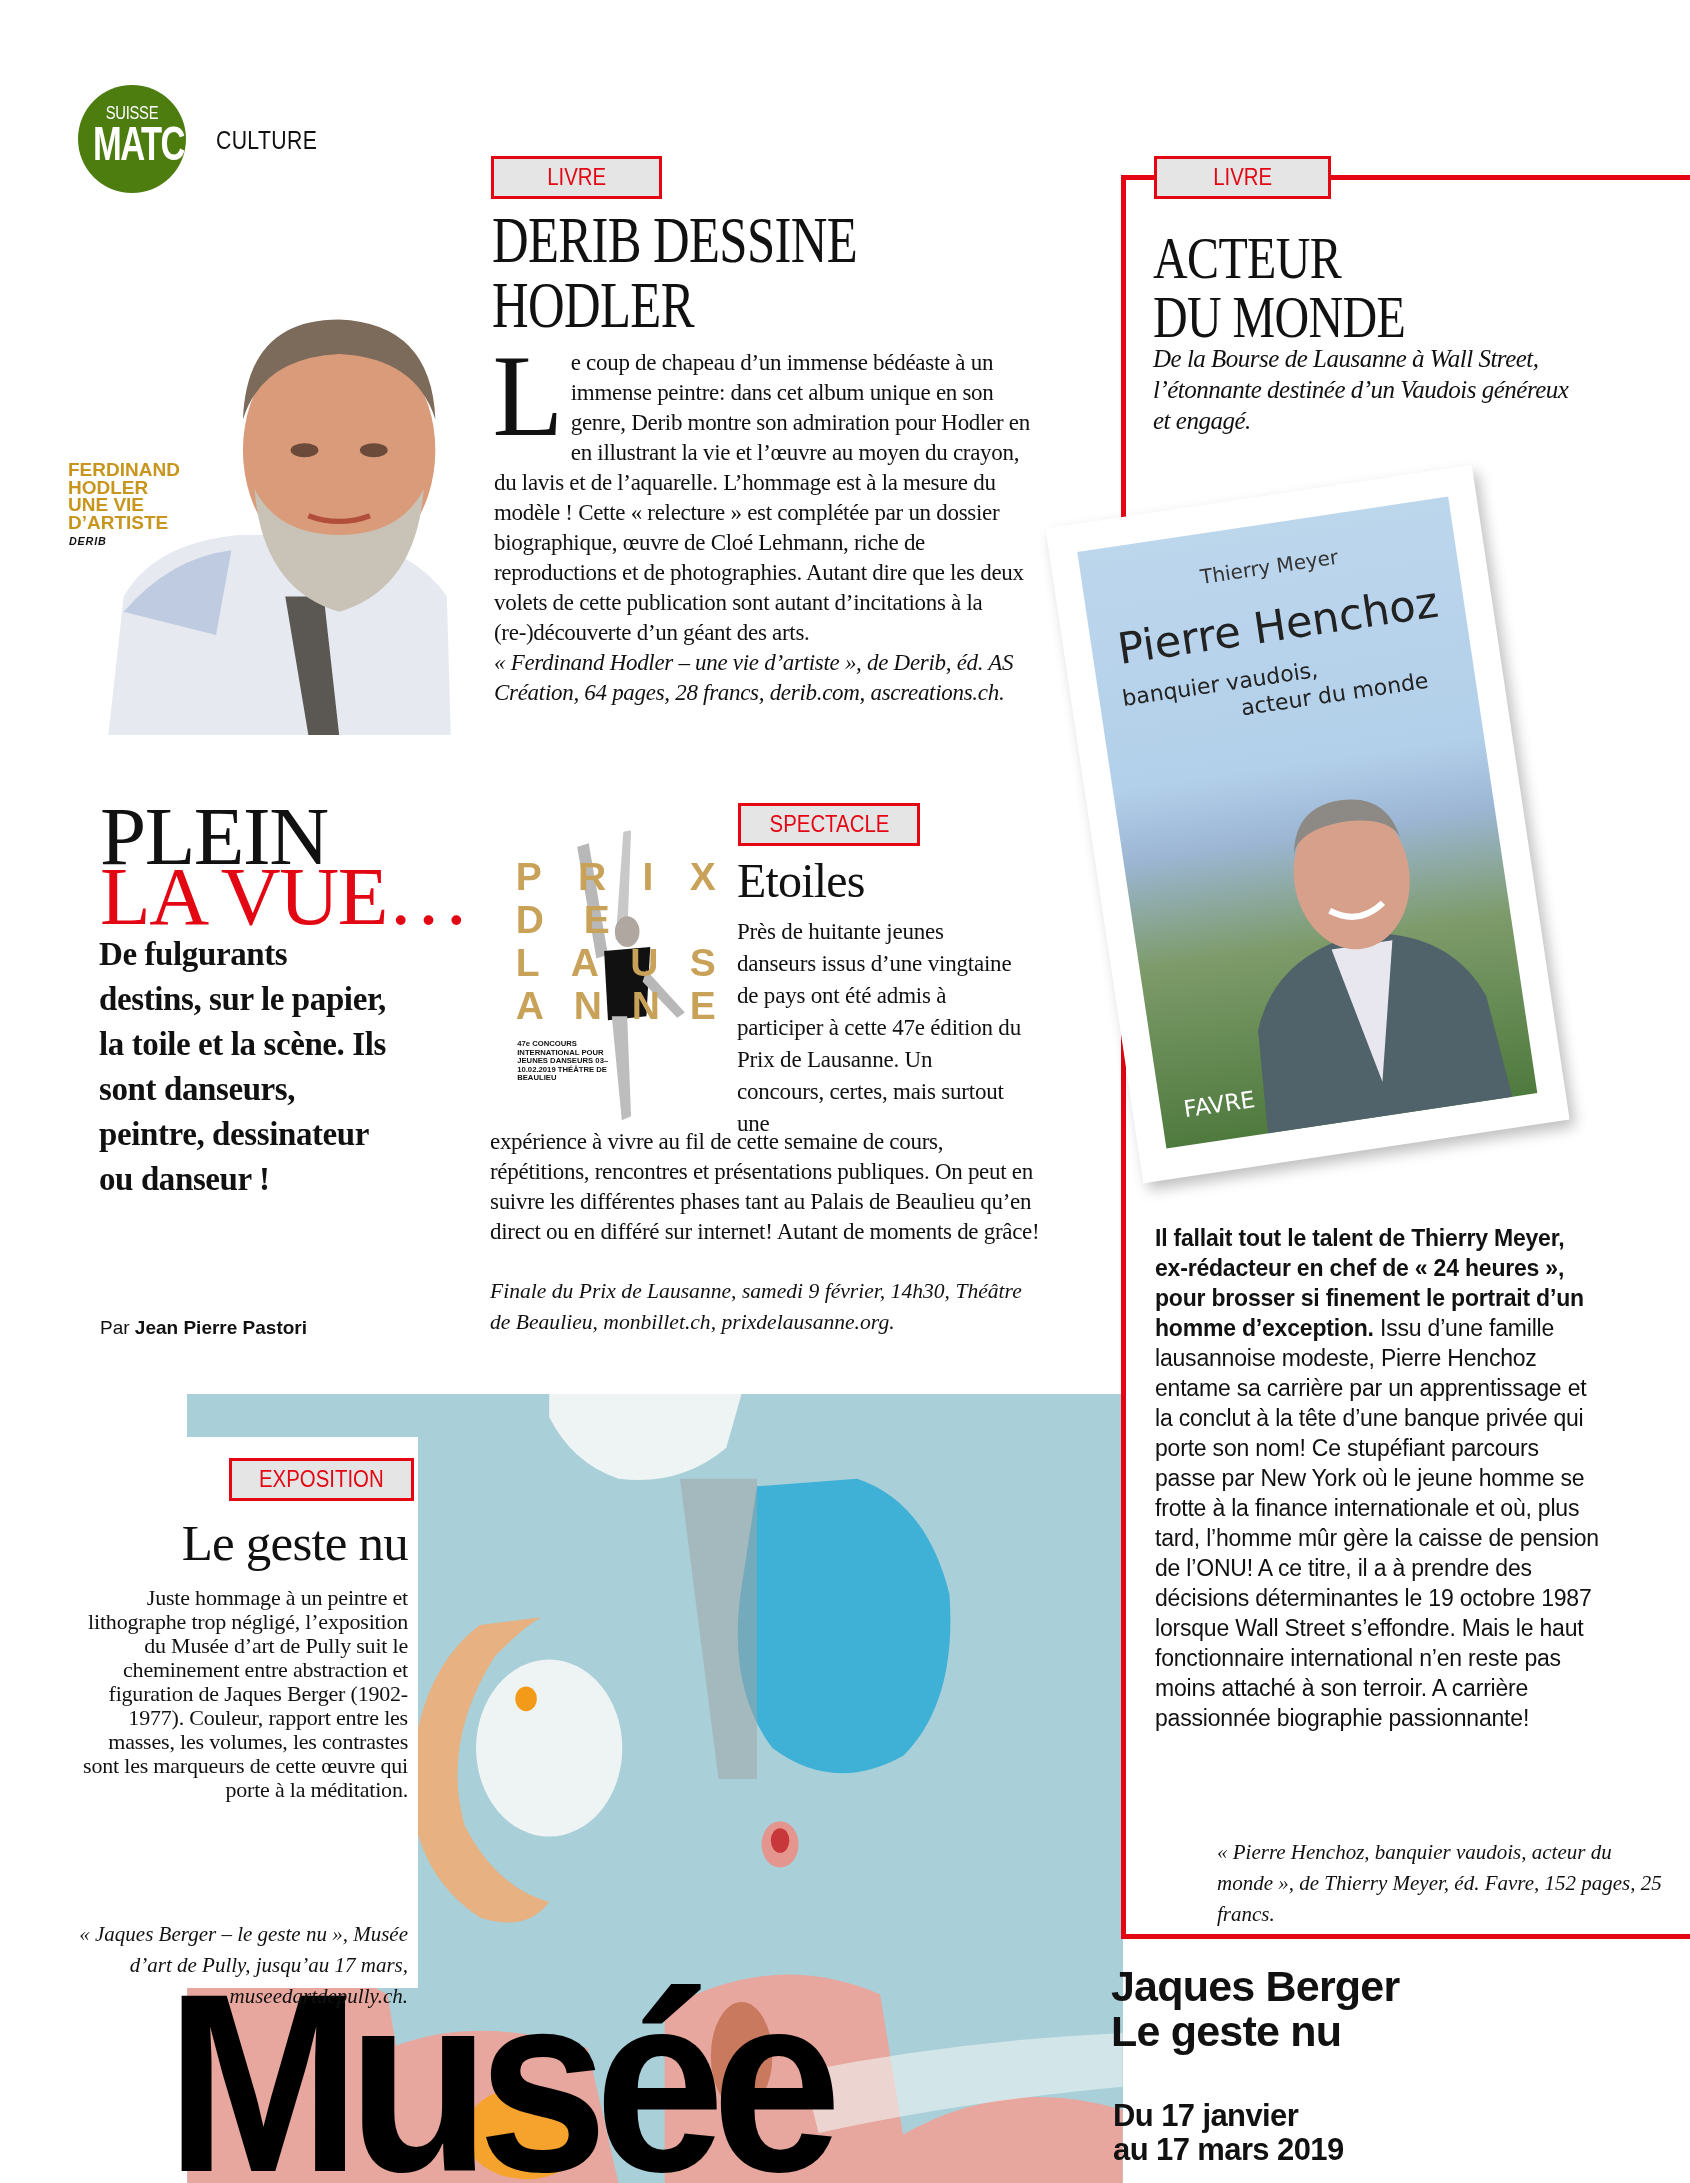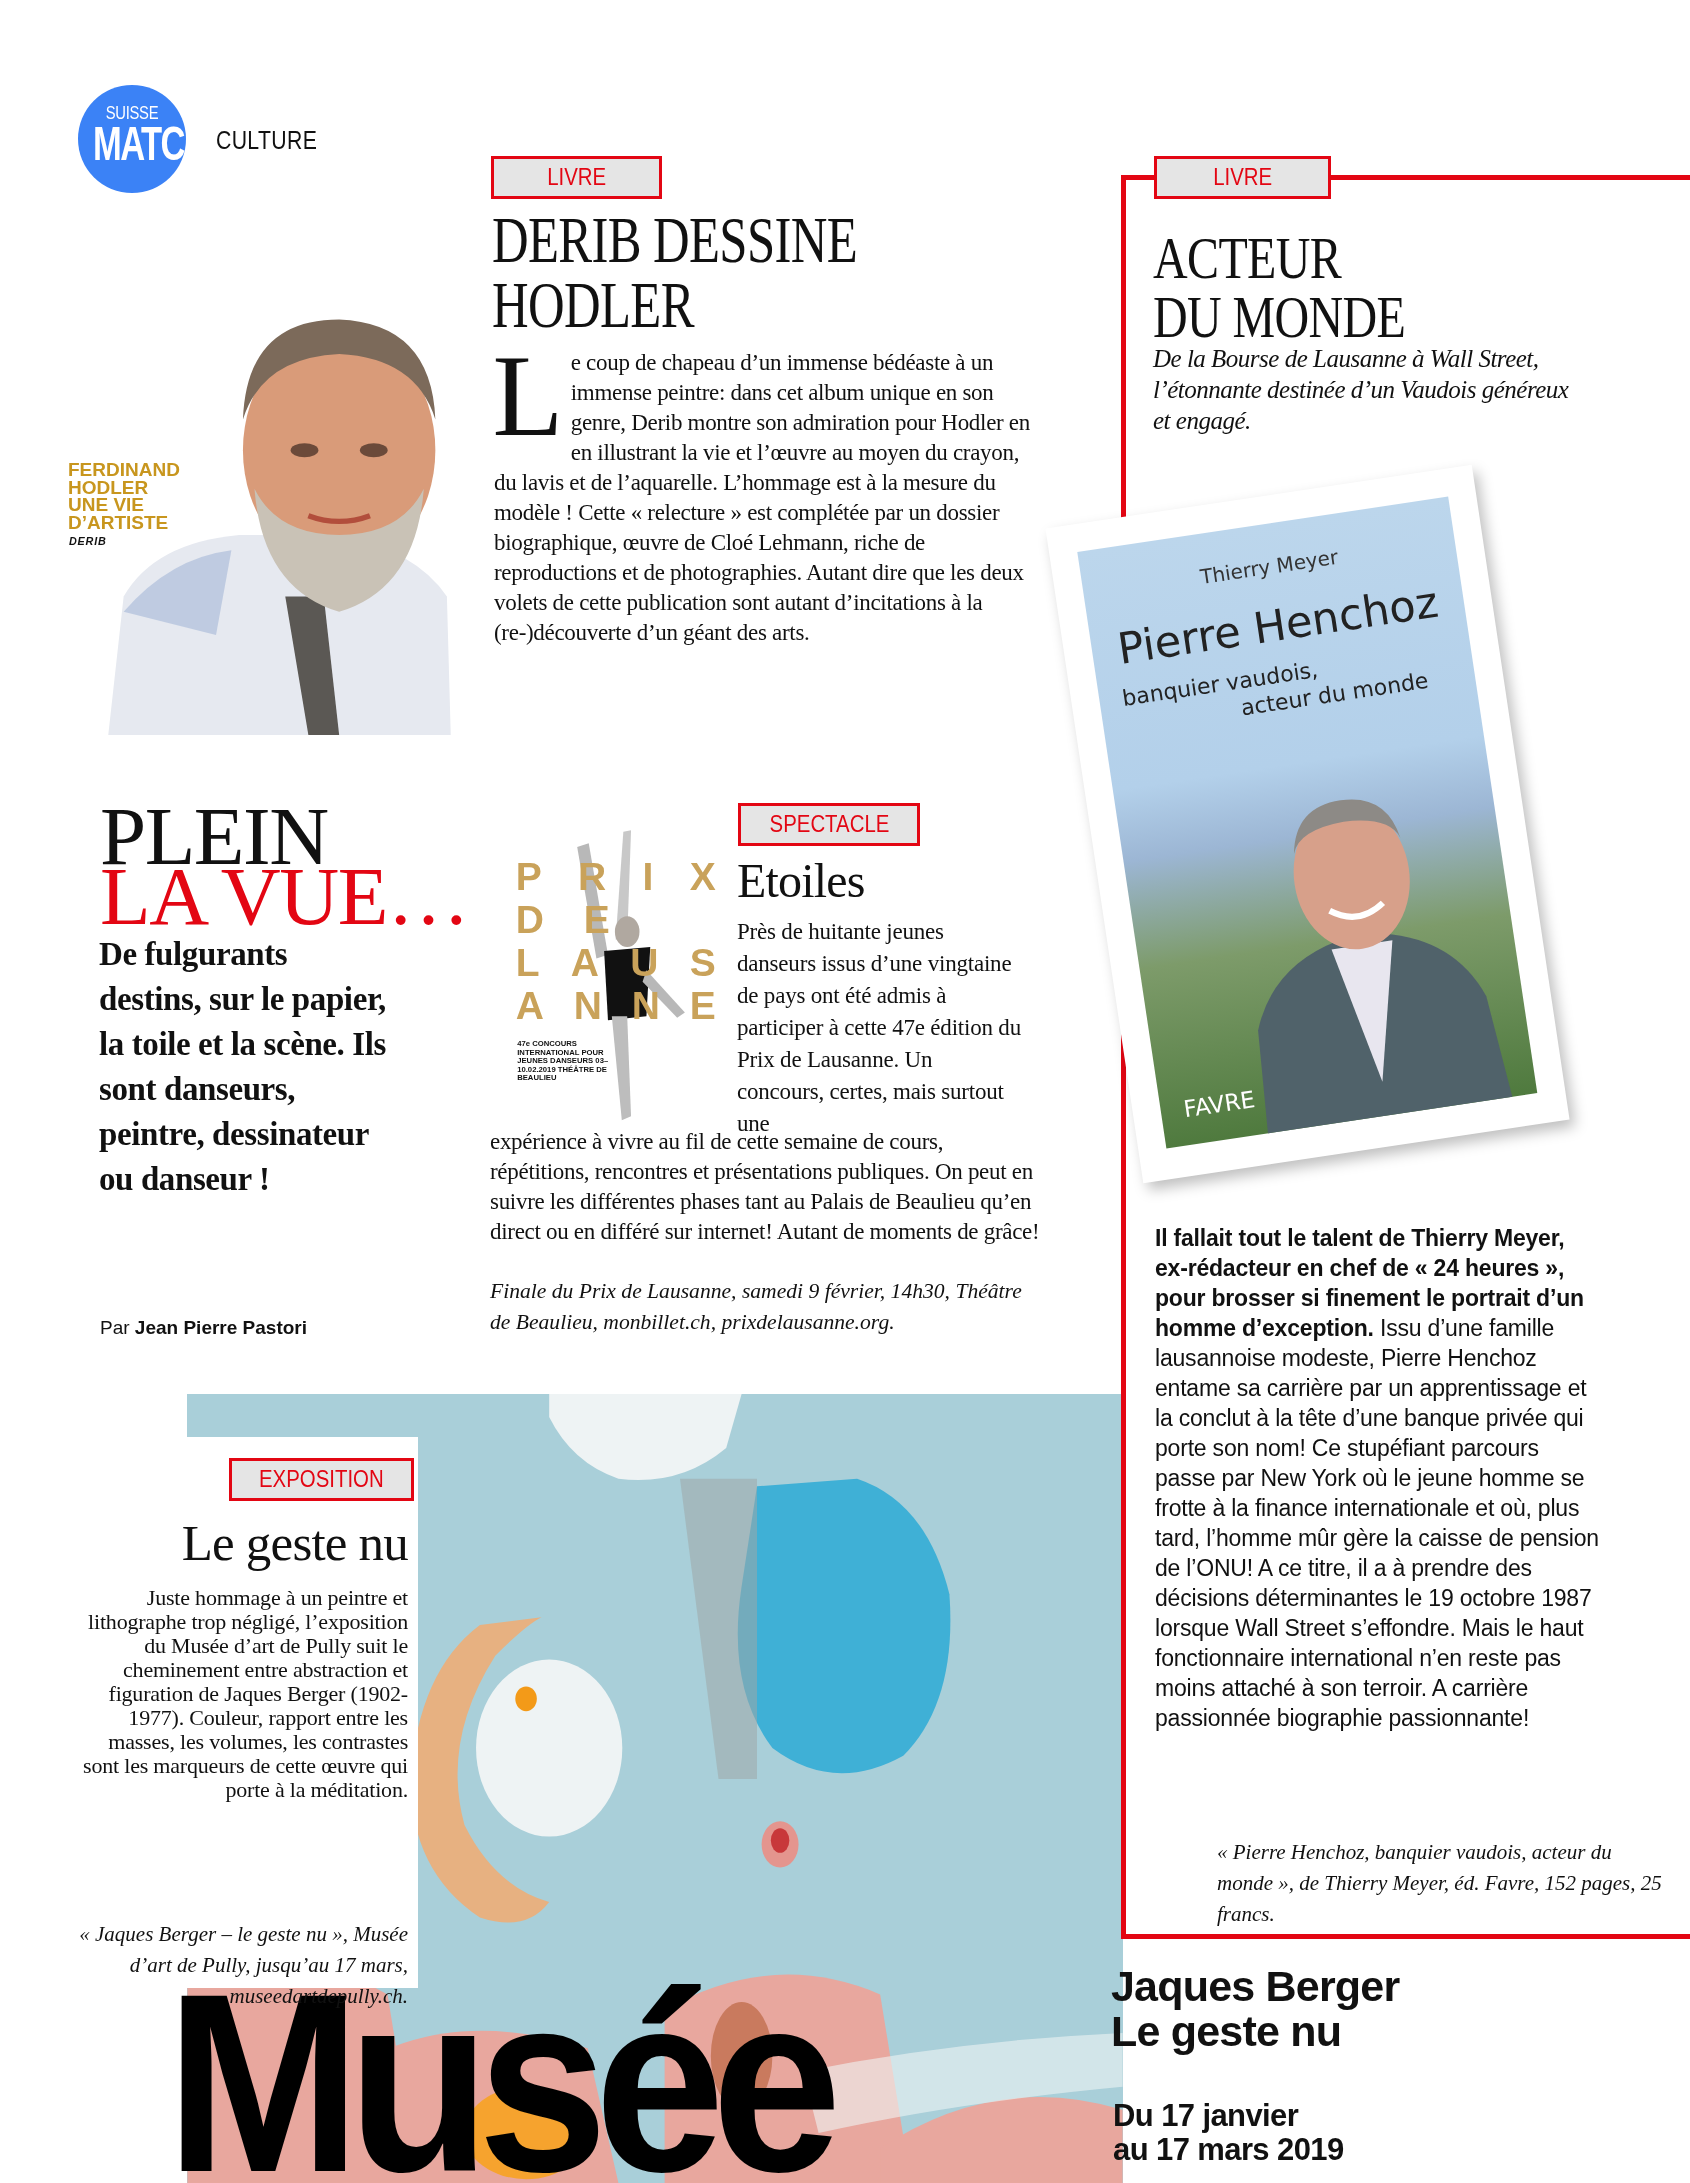--- a/index.html
+++ b/index.html
@@ -1,21 +1,21 @@
 <!DOCTYPE html>
 <html style="font-size:12.3px"><head>
 <meta charset="utf-8">
 <style>
   * { box-sizing: border-box; margin: 0; padding: 0; }
   html, body { width: 1690px; height: 2183px; background: #ffffff; overflow: hidden; }
   body { position: relative; font-family: "Liberation Serif", serif; color: #111; }
   .abs { position: absolute; }
 
   
-  .logo { left: 78px; top: 85px; width: 108px; height: 108px; border-radius: 50%; background: #3b82f6; color: #fff; text-align: center; font-family: "Liberation Sans", sans-serif; }
+  .logo { left: 78px; top: 85px; width: 108px; height: 108px; border-radius: 50%; background: #4d7c0f; color: #fff; text-align: center; font-family: "Liberation Sans", sans-serif; }
   .logo .l1 { position: absolute; left: 0; right: 0; top: 17px; font-size: 18.5px; letter-spacing: -0.4px; transform: scaleX(0.8); }
   .logo .l2 { position: absolute; left: 0; right: 0; top: 35px; font-size: 48px; font-weight: bold; letter-spacing: -2.3px; transform: scaleX(0.72); line-height: 48px; }
   .section-label { left: 216px; top: 126px; font-family: "Liberation Sans", sans-serif; font-size: 25px; letter-spacing: 0.4px; transform: scaleX(0.85); transform-origin: left; }
 
   
   .tag { position: absolute; border: 3.1px solid #e30613; background: #e5e5e5; color: #e30613; font-family: "Liberation Sans", sans-serif; font-size: 24px; text-align: center; line-height: 35px; height: 43px; }
   .tag span { display: inline-block; transform: scaleX(0.85); }
 
   
   .title1 { left: 492px; top: 208px; font-size: 65px; line-height: 65px; letter-spacing: -0.8px; transform: scaleX(0.78); transform-origin: left top; white-space: nowrap; }
@@ -146,20 +146,21 @@
 <div class="abs body2"><b>Il fallait tout le talent de Thierry Meyer, ex-rédacteur en chef de « 24 heures », pour brosser si finement le portrait d’un homme d’exception.</b><span> Issu d’une famille lausannoise modeste, Pierre Henchoz entame sa carrière par un apprentissage et la conclut à la tête d’une banque privée qui porte son nom! Ce stupéfiant parcours passe par New York où le jeune homme se frotte à la finance internationale et où, plus tard, l’homme mûr gère la caisse de pension de l’ONU! A ce titre, il a à prendre des décisions déterminantes le 19 octobre 1987 lorsque Wall Street s’effondre. Mais le haut fonctionnaire international n’en reste pas moins attaché à son terroir. A carrière passionnée biographie passionnante!</span></div>
 <div class="abs credit2">« Pierre Henchoz, banquier vaudois, acteur du monde », de Thierry Meyer, éd. Favre, 152 pages, 25 francs.</div>
 
 <div class="tag" style="left:491px; top:156px; width:171px;"><span>LIVRE</span></div>
 <div class="abs title1">
   <div>DERIB DESSINE</div>
   <div>HODLER</div>
 </div>
 <div class="abs body1">
   <span class="drop">L</span><span>e coup de chapeau d’un immense bédéaste à un immense peintre: dans cet album unique en son genre, Derib montre son admiration pour Hodler en en illustrant la vie et l’œuvre au moyen du crayon, du lavis et de l’aquarelle. L’hommage est à la mesure du modèle ! Cette « relecture » est complétée par un dossier biographique, œuvre de Cloé Lehmann, riche de reproductions et de photographies. Autant dire que les deux volets de cette publication sont autant d’incitations à la (re-)découverte d’un géant des arts.</span><br>
+  <span class="credit">« Ferdinand Hodler – une vie d’artiste », de Derib, éd. AS Création, 64 pages, 28 francs, derib.com, ascreations.ch.</span>
 </div>
 
 <svg class="abs portrait" viewBox="0 0 445 560">
   <path d="M0 560 L20 380 Q60 310 170 300 L300 300 Q400 320 440 380 L445 560 Z" fill="#e6e9f0"></path>
   <path d="M20 400 Q80 330 160 320 L140 430 Z" fill="#9fb2d6" opacity="0.55"></path>
   <path d="M230 380 L260 560 L300 560 L280 380 Z" fill="#5b5854"></path>
   <ellipse cx="300" cy="190" rx="125" ry="155" fill="#d99b79"></ellipse>
   <path d="M175 150 Q180 20 300 20 Q420 25 425 150 Q400 70 300 65 Q200 70 175 150 Z" fill="#7c6a5a"></path>
   <path d="M190 240 Q200 370 300 400 Q400 370 410 240 Q380 300 300 300 Q220 300 190 240 Z" fill="#c9c2b6"></path>
   <ellipse cx="255" cy="190" rx="18" ry="9" fill="#6b4a3a"></ellipse>

